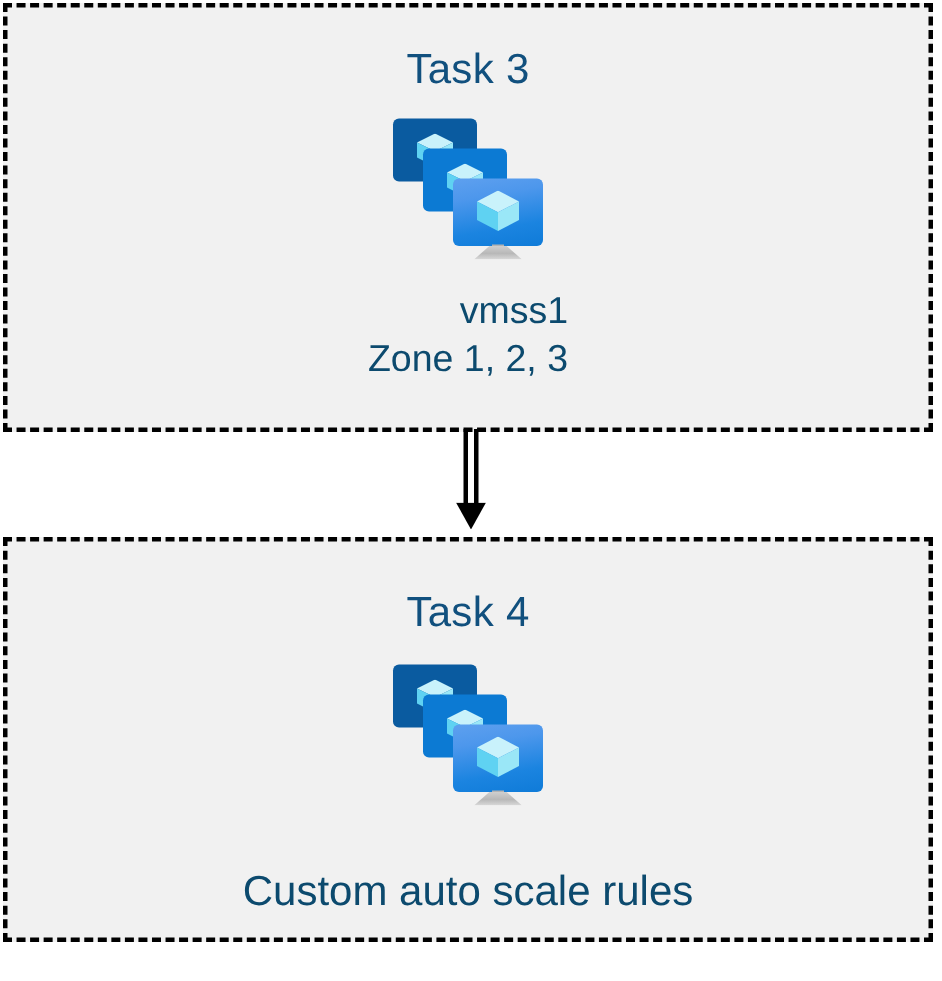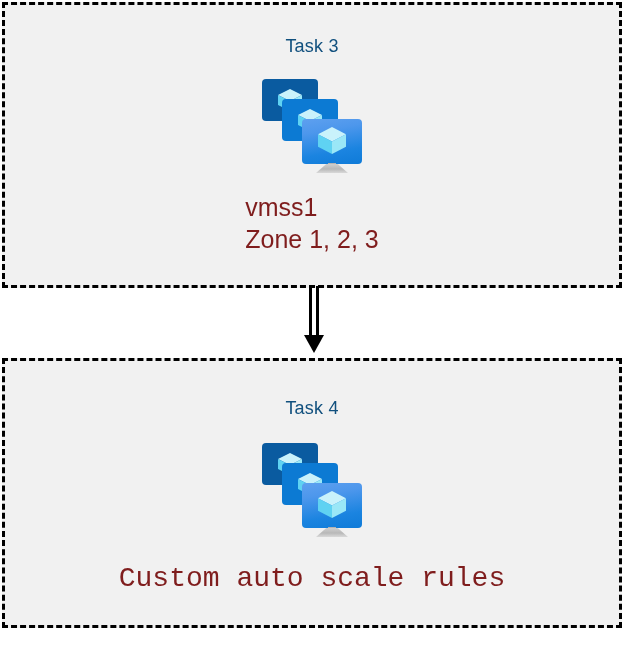--- a/index.html
+++ b/index.html
@@ -32,39 +32,39 @@
     box-sizing: border-box;
     display: flex;
     flex-direction: column;
     align-items: center;
   }
   #task-box-1 { top: 2px;   height: 286px; }
   #task-box-2 { top: 358px; height: 270px; }
 
   .task-title {
     color: #11507e;
-    font-size: 18px;
+    font-size: 28px;
     line-height: 30px;
     font-weight: 400;
     letter-spacing: 0.2px;
     text-align: center;
     white-space: pre;
   }
   #task-box-1 .task-title { margin-top: 26px; }
   #task-box-2 .task-title { margin-top: 32px; }
 
   .box-caption {
-    color: #7f1d1d;
+    color: #0c4a6e;
     font-size: 25px;
     line-height: 32px;
-    text-align: left;
+    text-align: right;
     white-space: pre-line;
   }
   #task-box-1 .box-caption { margin-top: 18px; }
-  #task-box-2 .box-caption { margin-top: 26px; font-size: 28px; font-family: Liberation Mono, monospace; }
+  #task-box-2 .box-caption { margin-top: 41px; font-size: 28px; }
 
   
   .vmss-icon {
     position: relative;
     width: 104px;
     height: 96px;
   }
   #task-box-1 .vmss-icon { margin-top: 16px; }
   #task-box-2 .vmss-icon { margin-top: 18px; }
 

